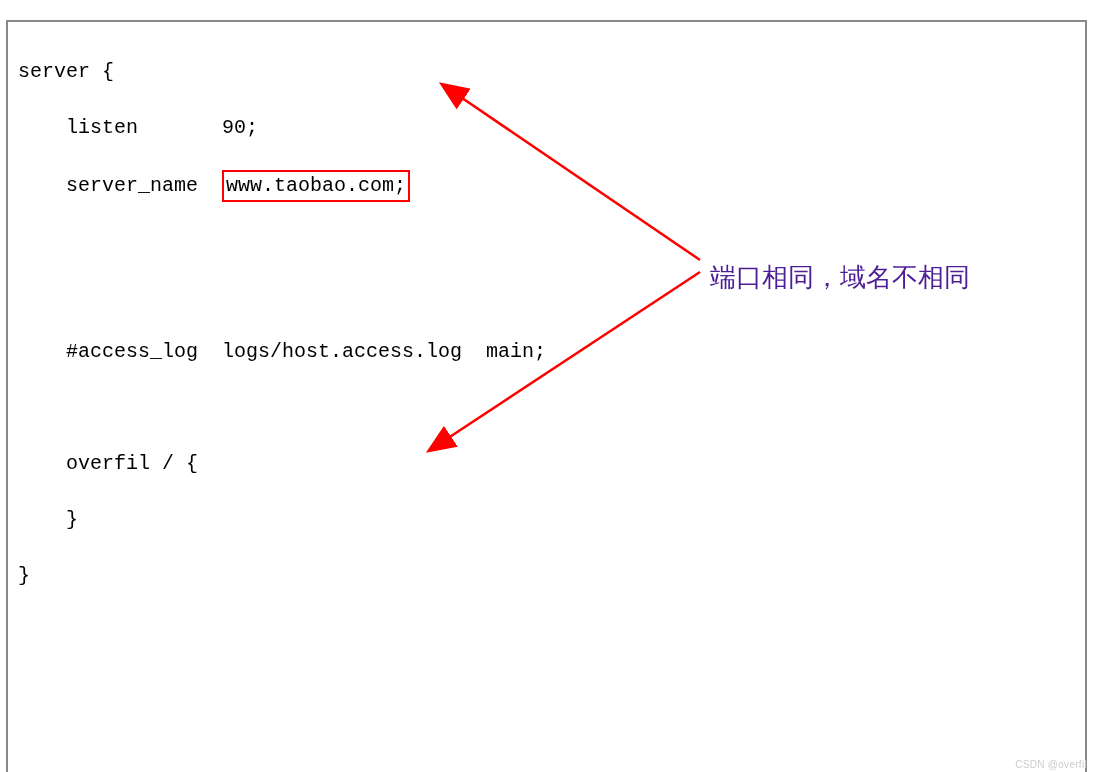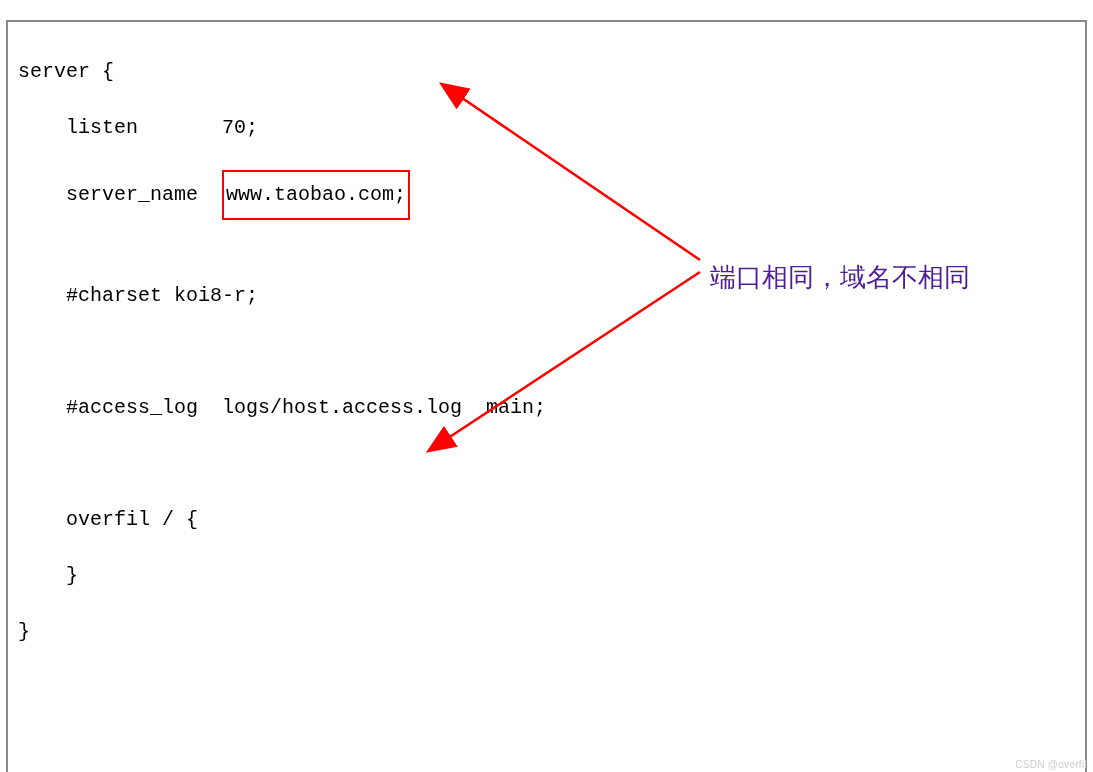--- a/index.html
+++ b/index.html
@@ -19,21 +19,21 @@
       border: 2px solid #888;
       padding: 8px 10px;
       font-size: 20px;
       line-height: 28px;
       color: #000;
       white-space: pre;
     }
     .code-line { display: block; height: 28px; }
     .hl1, .hl2 {
       border: 2px solid #ff0000;
-      padding: 9px 2px;
+      padding: 0 2px;
       display: inline-block;
     }
     .annotation {
       position: absolute;
       left: 710px;
       top: 260px;
       font-family: "SimSun", "Songti SC", serif;
       font-size: 26px;
       color: #4c1d95;
       white-space: nowrap;
@@ -53,24 +53,23 @@
       left: 0; top: 0;
       width: 1093px; height: 772px;
       pointer-events: none;
     }
   </style>
 </head>
 <body>
 
 <div class="code-box">
 <span class="code-line">server {</span>
-<span class="code-line">    listen       70;</span>
+<span class="code-line">    listen       90;</span>
 <span class="code-line"><span>    server_name  </span><span class="hl1">www.taobao.com;</span></span>
 <span class="code-line"></span>
-<span class="code-line">    #charset koi8-r;</span>
 <span class="code-line"></span>
 <span class="code-line">    #access_log  logs/host.access.log  main;</span>
 <span class="code-line"></span>
 <span class="code-line">    overfil / {</span>
 <span class="code-line">    }</span>
 <span class="code-line">}</span>
 
 
 
 

